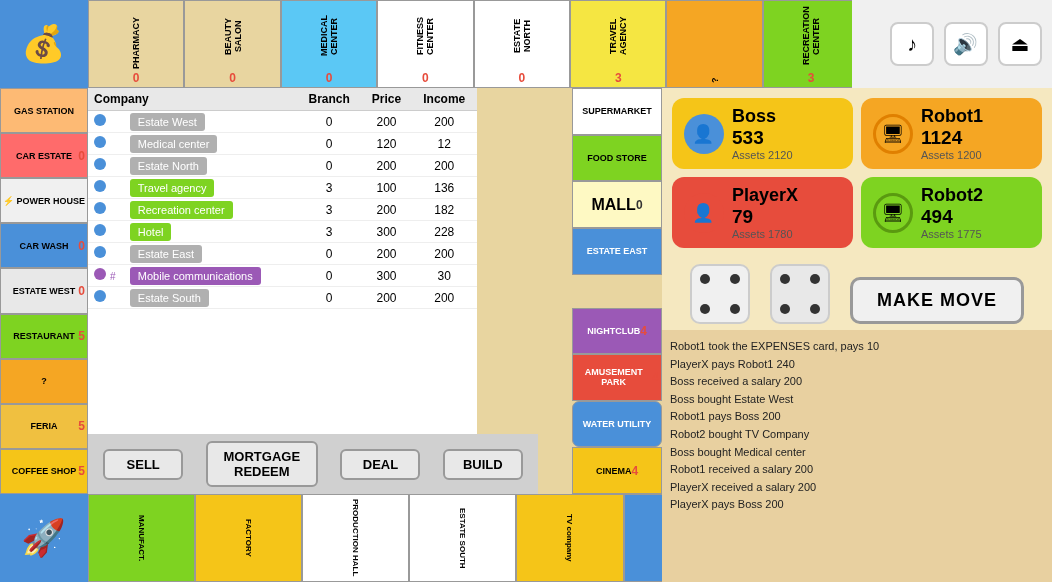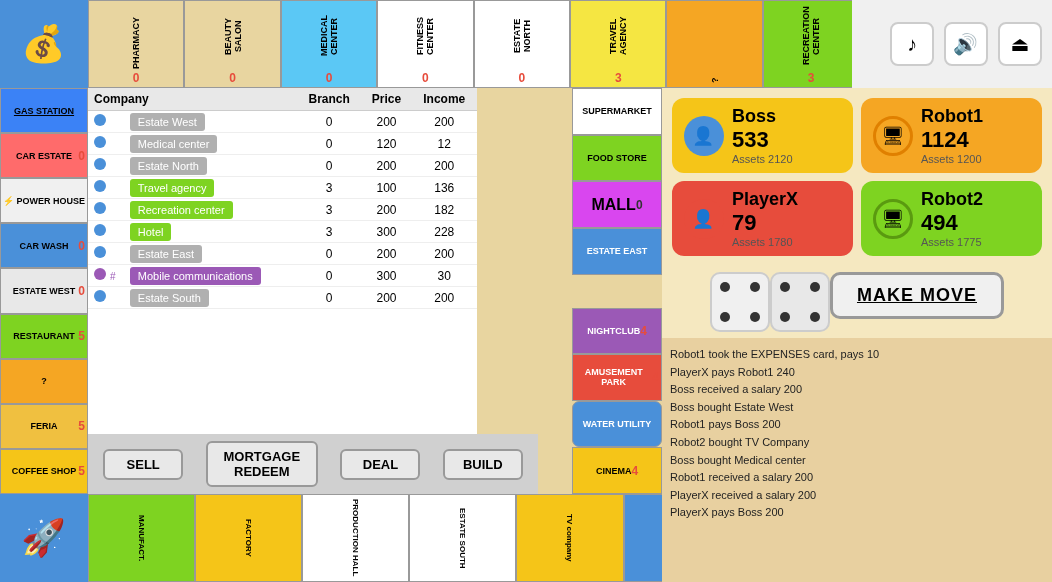--- a/index.html
+++ b/index.html
@@ -49,21 +49,21 @@
     .left-sidebar {
       position: absolute; top: 88px; left: 0; width: 88px; bottom: 88px;
       display: flex; flex-direction: column;
     }
     .left-cell {
       flex: 1; border: 1px solid #999; display: flex; align-items: center; justify-content: center;
       flex-direction: column; font-size: 10px; font-weight: bold; text-align: center; position: relative;
     }
     .left-cell .cell-label { font-size: 9px; font-weight: bold; }
     .left-cell .cell-num { position: absolute; right: 2px; top: 50%; transform: translateY(-50%); color: #e74c3c; font-weight: bold; font-size: 12px; }
-    .left-cell.gas { background: #3b82f6; text-decoration: underline; }
+    .left-cell.gas { background: #fdba74; }
     .left-cell.carservice { background: #ff6b6b; }
     .left-cell.powerhouse { background: #f0f0f0; }
     .left-cell.carwash { background: #4a90d9; }
     .left-cell.estatewest { background: #e8e8e8; }
     .left-cell.restaurant { background: #7ed321; }
     .left-cell.question2 { background: #f5a623; }
     .left-cell.feria { background: #f0c040; }
     .left-cell.coffeeshop { background: #f5c518; }
 
     
@@ -155,26 +155,26 @@
     .player-card.robot2 { background: #7ed321; }
     .player-avatar {
       width: 40px; height: 40px; border-radius: 50%; display: flex; align-items: center; justify-content: center;
       font-size: 18px; flex-shrink: 0;
     }
     .av-blue { background: #4a90d9; }
     .av-orange { background: #f5a623; border: 3px solid #e08000; }
     .av-red { background: #e74c3c; }
     .av-green { background: #7ed321; border: 3px solid #5a9a10; }
     .player-info .player-name { font-size: 18px; font-weight: bold; }
-    .player-info .player-score { font-size: 22px; font-weight: bold; }
+    .player-info .player-score { font-size: 19px; font-weight: bold; }
     .player-info .player-assets { font-size: 11px; color: #555; }
 
     
     .dice-area {
-      display: flex; align-items: flex-start; justify-content: center; padding: 6px 10px; text-decoration: underline;
+      display: flex; align-items: flex-end; justify-content: center; gap: 20px; padding: 6px 10px;
     }
     .die {
       width: 60px; height: 60px; background: #f0f0f0; border-radius: 10px; border: 2px solid #ccc;
       display: grid; grid-template-columns: 1fr 1fr 1fr; grid-template-rows: 1fr 1fr 1fr;
       padding: 6px; gap: 2px; position: relative;
     }
     .dot {
       width: 10px; height: 10px; border-radius: 50%; background: #333; justify-self: center; align-self: center;
     }
     .dot.empty { background: transparent; }
@@ -193,21 +193,21 @@
     .middle-right-strip {
       position: absolute; top: 88px; right: 390px; width: 90px; bottom: 88px;
       display: flex; flex-direction: column;
     }
     .mr-cell {
       flex: 1; border: 1px solid #999; display: flex; align-items: center; justify-content: center;
       font-size: 9px; font-weight: bold; text-align: center; padding: 2px;
     }
     .mr-cell.foodstore { background: #7ed321; }
     .mr-cell.supermarket { background: #fff; }
-    .mr-cell.mall { background: #d946ef; font-size: 16px; font-weight: bold; }
+    .mr-cell.mall { background: #fef9c3; font-size: 16px; font-weight: bold; }
     .mr-cell.estateeast { background: #4a90d9; color: #fff; }
     .mr-cell.nightclub { background: #9b59b6; color: #fff; margin-top: 33px; }
     .mr-cell.amusement { background: #e74c3c; color: #fff; }
     .mr-cell.waterutility { background: #4a90d9; color: #fff; border-radius: 7px; }
     .mr-cell.cinema { background: #f5c518; }
 
     .mr-cell .mr-num { color: #e74c3c; font-weight: bold; font-size: 12px; }
     .mr-cell.mall .mr-num { color: #333; }
   </style>
 </head>

